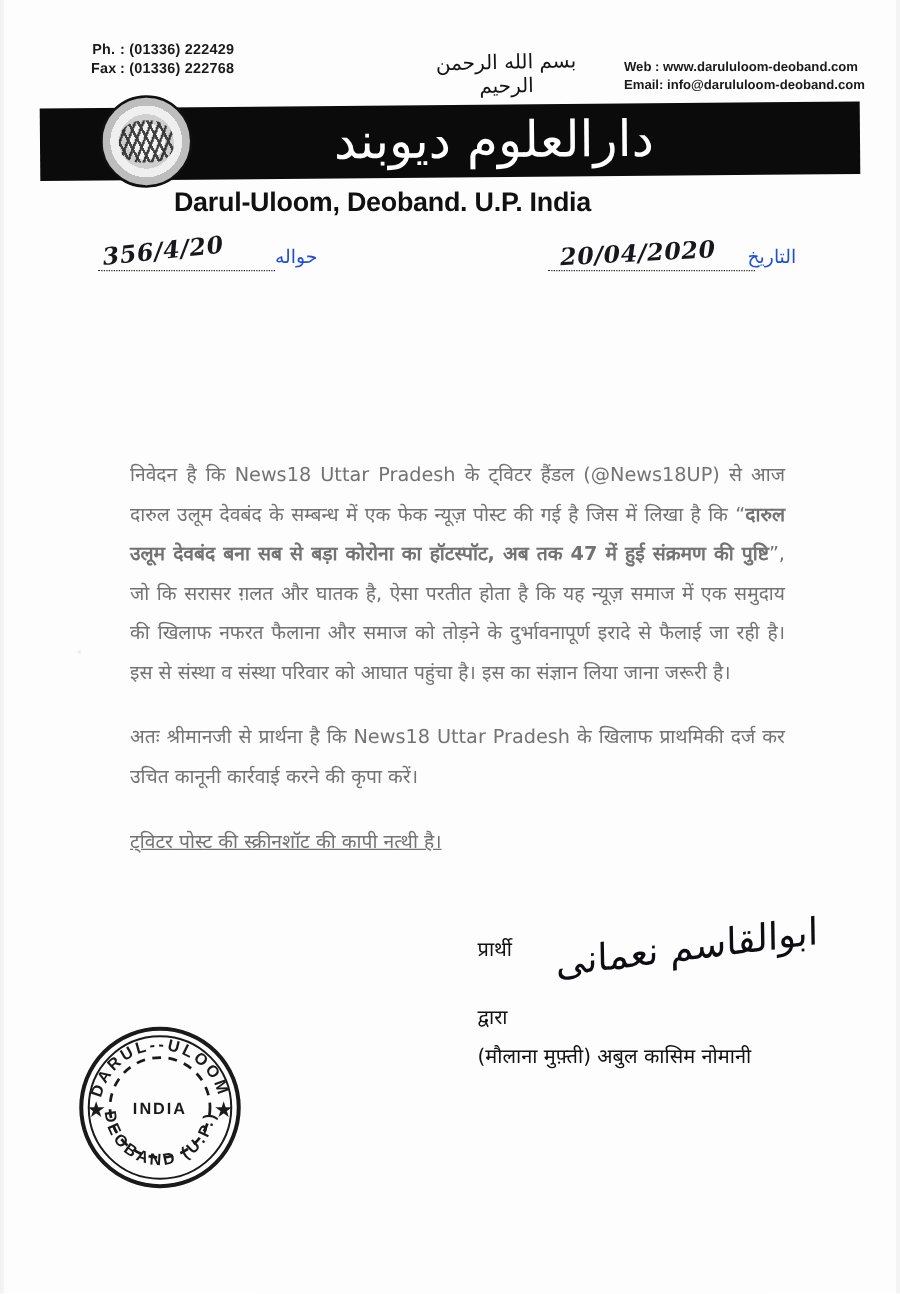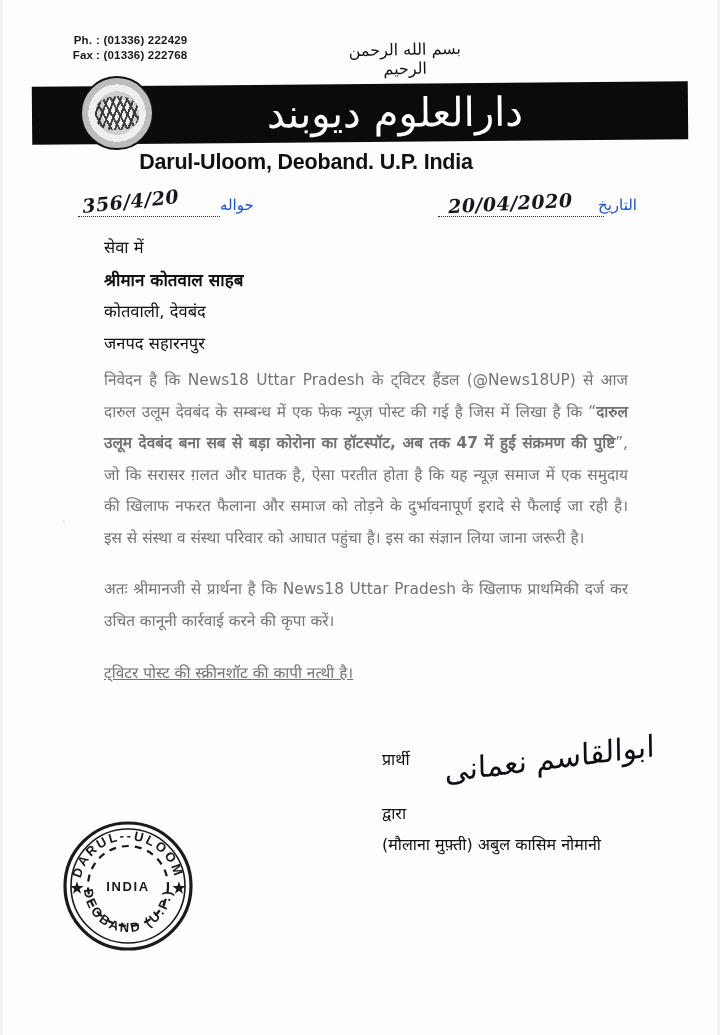--- a/index.html
+++ b/index.html
@@ -259,45 +259,43 @@
 
   <div class="contact-left">
     <div>
       <span class="lbl">Ph.</span><span>: (01336) 222429</span>
     </div>
     <div>
       <span class="lbl">Fax</span><span>: (01336) 222768</span>
     </div>
   </div>
 
+  <div class="contact-right">
+    <div>Web : www.darululoom-deoband.com</div>
+    <div>Email: info@darululoom-deoband.com</div>
+  </div>
 
   <div class="bismillah">بسم الله الرحمن الرحيم</div>
 
   <div class="banner">
     <div class="banner-script">دارالعلوم دیوبند</div>
     <div class="emblem"></div>
   </div>
 
   <div class="inst-name">Darul-Uloom, Deoband. U.P. India</div>
 
   <div class="ref-row">
     <div class="dots-a"></div>
     <div class="dots-b"></div>
     <div class="ref-label">حواله</div>
     <div class="date-label">التاريخ</div>
     <div class="hand hand-ref">356/4/20</div>
     <div class="hand hand-date">20/04/2020</div>
   </div>
 
-  <div class="addr">
-    <div>सेवा में</div>
-    <div class="strong">श्रीमान कोतवाल साहब</div>
-    <div>कोतवाली, देवबंद</div>
-    <div>जनपद सहारनपुर</div>
-  </div>
 
   <div class="body">
     <p><span>निवेदन है कि News18 Uttar Pradesh के ट्विटर हैंडल (@News18UP) से आज दारुल उलूम देवबंद के सम्बन्ध में एक फेक न्यूज़ पोस्ट की गई है जिस में लिखा है कि “</span><b>दारुल उलूम देवबंद बना सब से बड़ा कोरोना का हॉटस्पॉट, अब तक 47 में हुई संक्रमण की पुष्टि</b><span>”, जो कि सरासर ग़लत और घातक है, ऐसा परतीत होता है कि यह न्यूज़ समाज में एक समुदाय की खिलाफ नफरत फैलाना और समाज को तोड़ने के दुर्भावनापूर्ण इरादे से फैलाई जा रही है। इस से संस्था व संस्था परिवार को आघात पहुंचा है। इस का संज्ञान लिया जाना जरूरी है।</span></p>
     <p>अतः श्रीमानजी से प्रार्थना है कि News18 Uttar Pradesh के खिलाफ प्राथमिकी दर्ज कर उचित कानूनी कार्रवाई करने की कृपा करें।</p>
     <p class="last">ट्विटर पोस्ट की स्क्रीनशॉट की कापी नत्थी है।</p>
   </div>
 
   <div class="sign-block">
     <div class="sign-top">
       <div class="sign-prarthi">प्रार्थी</div>

